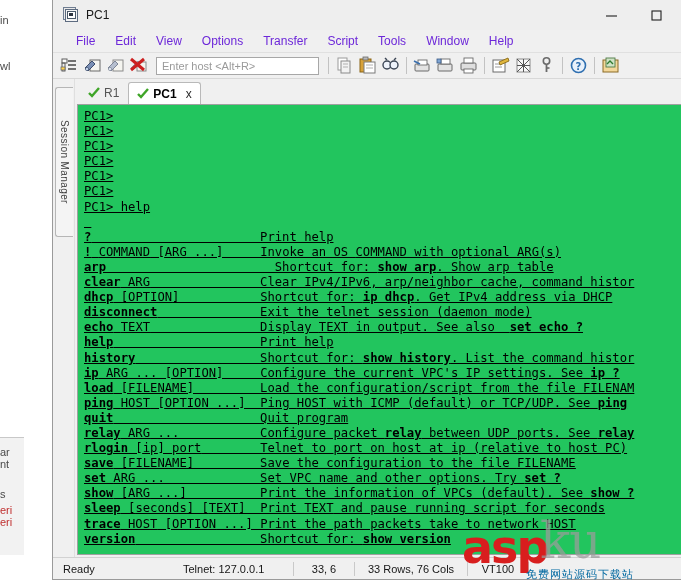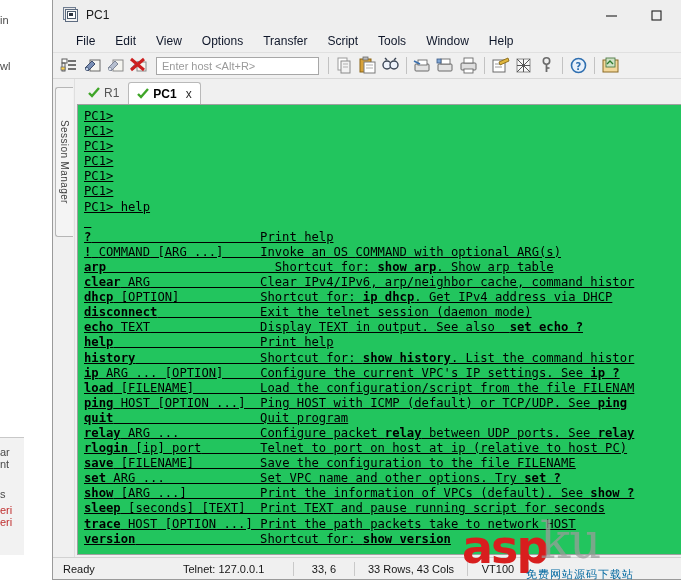--- a/index.html
+++ b/index.html
@@ -70,21 +70,21 @@
 
   
   #menubar {
     height: 23px; flex: 0 0 23px;
     background: #f0f0f0;
     display: flex; align-items: center;
     padding-left: 14px;
     border-bottom: 1px solid #e0e0e0;
   }
   .menu-item {
-    font-size: 12px; color: #0f172a;
+    font-size: 12px; color: #6d28d9;
     padding: 3px 9px; margin-right: 2px;
     white-space: nowrap;
   }
 
   
   #toolbar {
     height: 26px; flex: 0 0 26px;
     background: #f0f0f0;
     display: flex; align-items: center;
     padding-left: 5px;
@@ -532,21 +532,21 @@
 
     </div>
   </div>
 
   <div id="statusbar">
     <div class="sb-cell" id="sb-ready">Ready</div>
     <div class="sb-cell" id="sb-telnet">Telnet: 127.0.0.1</div>
     <div class="sb-div"></div>
     <div class="sb-cell" id="sb-pos">33,  6</div>
     <div class="sb-div"></div>
-    <div class="sb-cell" id="sb-rows">33 Rows, 43 Cols</div>
+    <div class="sb-cell" id="sb-rows">33 Rows, 76 Cols</div>
     <div class="sb-div"></div>
     <div class="sb-cell" id="sb-emu">VT100</div>
     <div class="sb-div"></div>
   </div>
 
 </div>
 
 <div id="watermark">
   <div id="wm-asp">asp</div>
   <div id="wm-ku">ku</div>

